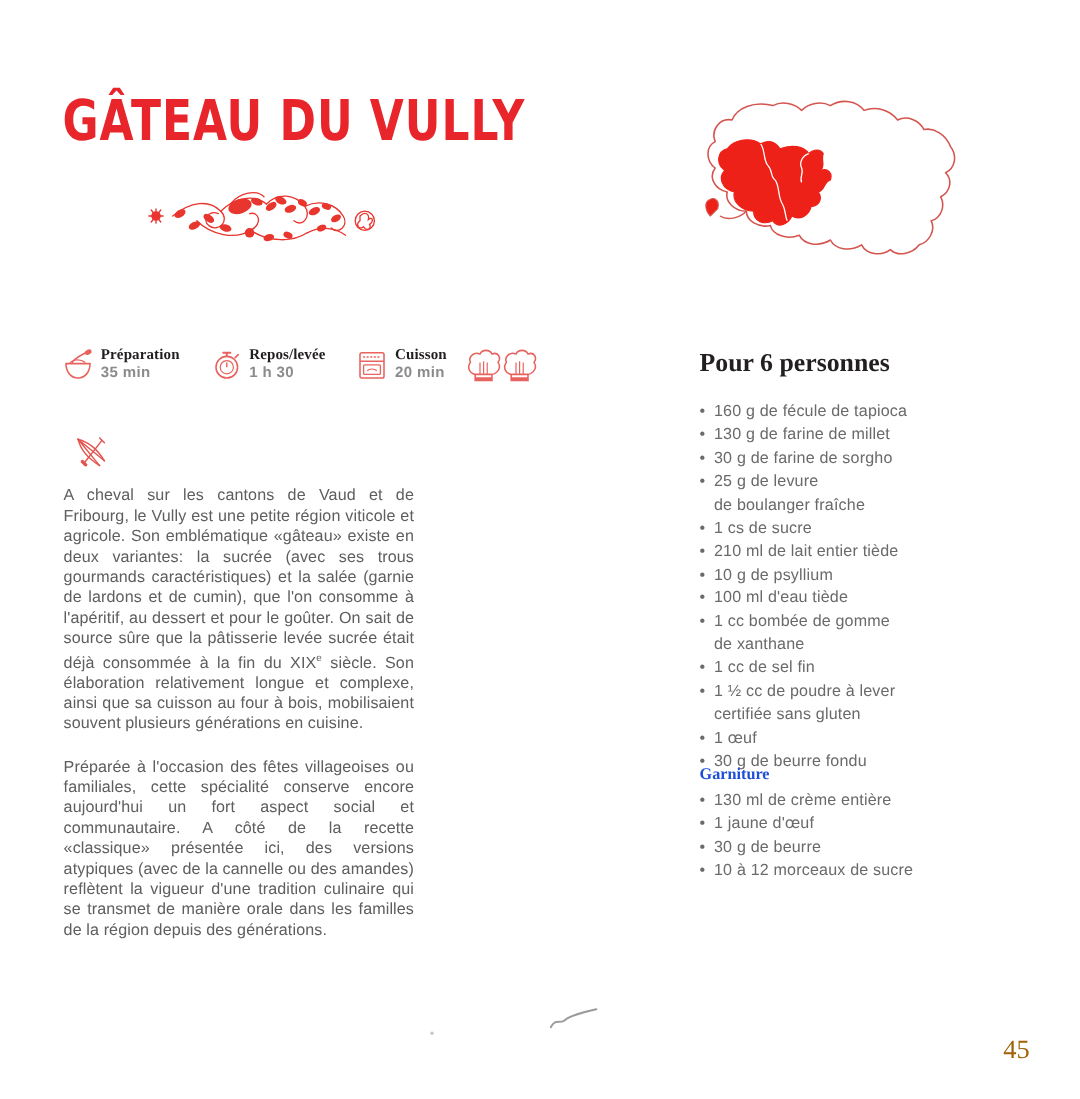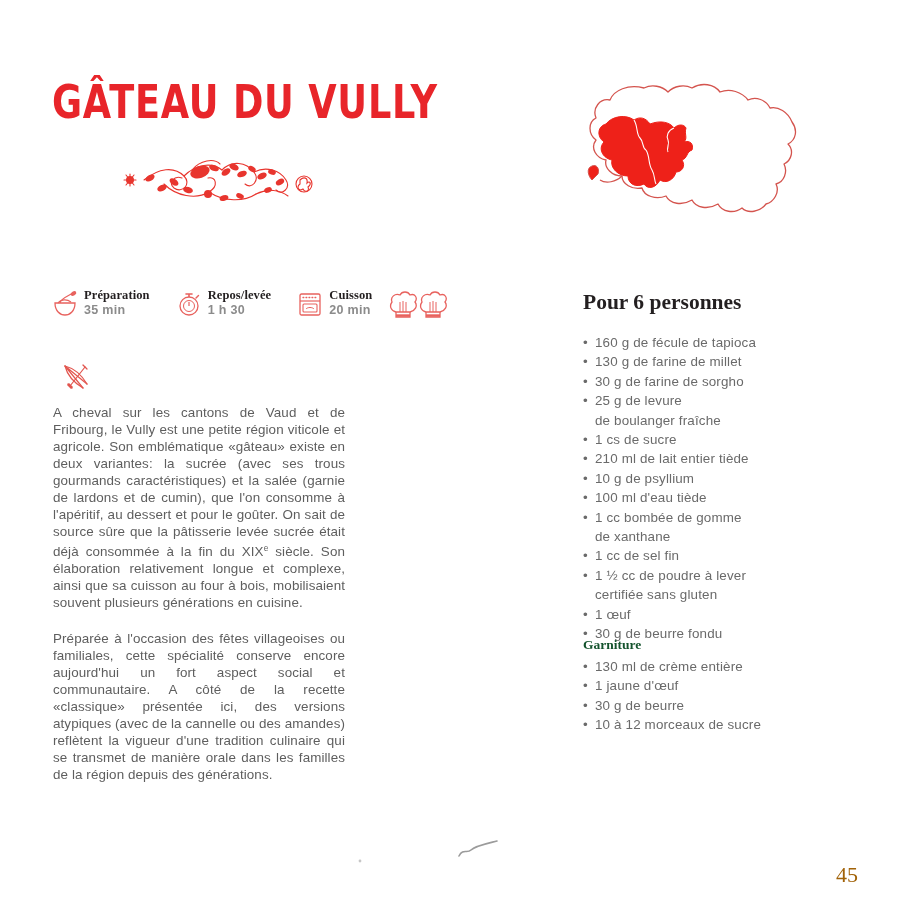--- a/index.html
+++ b/index.html
@@ -89,21 +89,21 @@
     color:#6a6a6a;letter-spacing:.15px;
   }
   .ing{display:flex;}
   .ing .bul{width:12px;flex:none;color:#6a6a6a;}
   .ing .txt{flex:1;}
   .ing .cont{display:block;}
 
   .garn-head{
     position:absolute;left:583px;top:637px;
     font-family:"Liberation Serif", serif;
-    font-weight:bold;font-size:13.5px;color:#14532d;
+    font-weight:bold;font-size:13.5px;color:#1d4ed8;
   }
   .garn-list{
     position:absolute;left:583px;top:657px;width:250px;
     font-family:"Liberation Sans", sans-serif;
     font-weight:300;font-size:13.4px;line-height:19.4px;
     color:#6a6a6a;letter-spacing:.15px;
   }
 
   
   .pageno{

